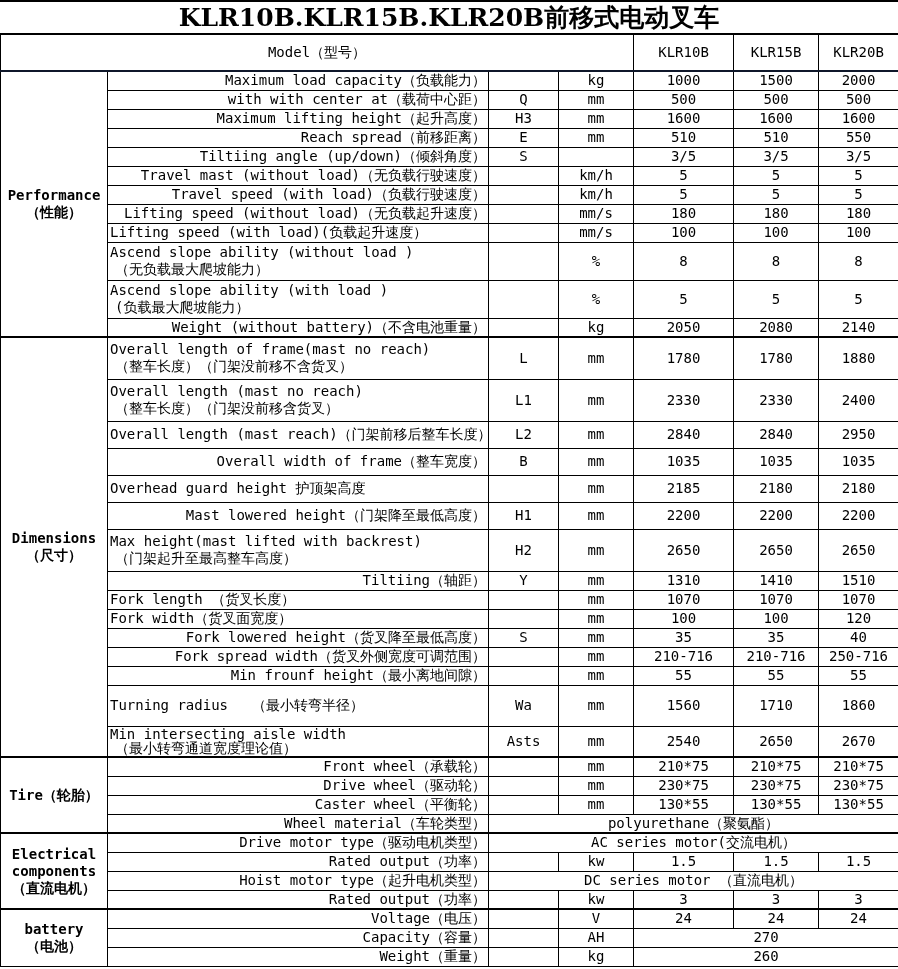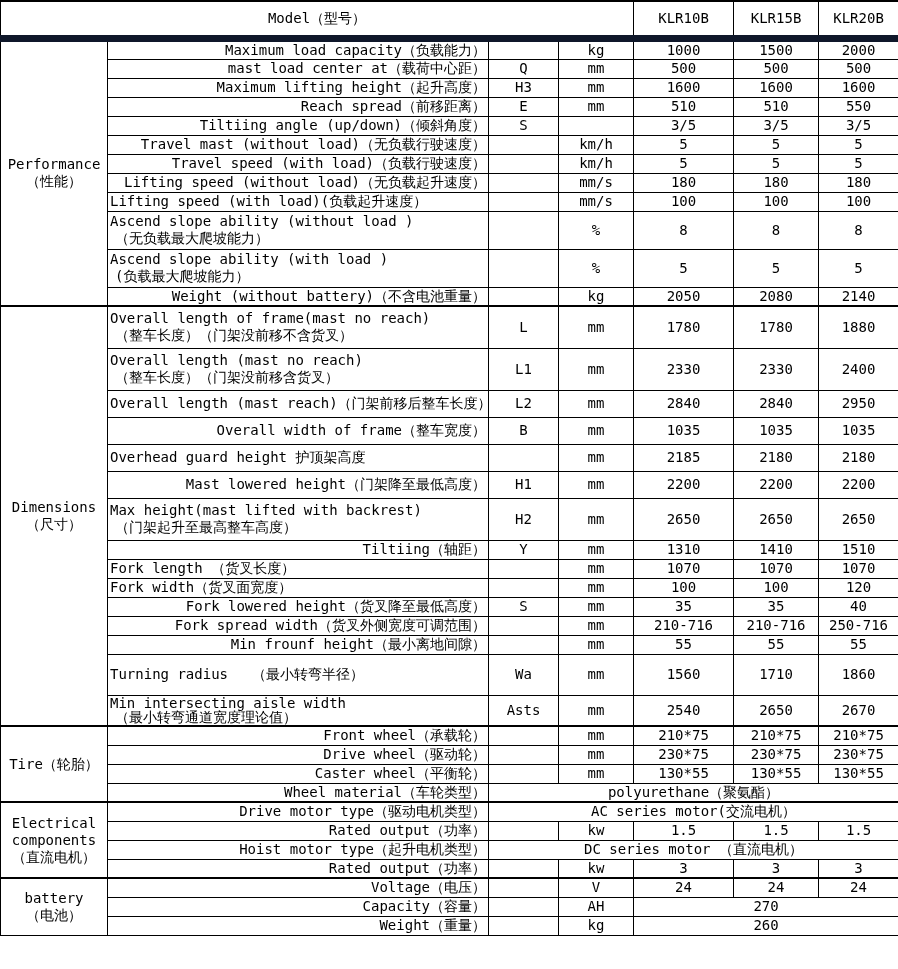--- a/index.html
+++ b/index.html
@@ -11,48 +11,49 @@
            text-align:center; font-family:"DejaVu Serif","Liberation Serif",serif;
            font-weight:bold; font-size:25px; line-height:31px; height:33px;
            letter-spacing:0px; }
 
   table.spec { border-collapse:collapse; table-layout:fixed; width:898px;
                border:1px solid #000; }
   th, td { border:1px solid #000; padding:0 2px; font-weight:normal;
            font-size:14px; line-height:17px; overflow:hidden; white-space:nowrap; }
 
   thead tr { height:37px; }
-  thead th { border-top:2px solid #000; border-bottom:7px solid #0f172a;
+  thead th { border-top:2px solid #000; border-bottom:2px solid #0f172a;
              text-align:center; }
 
   tbody tr { height:19px; }
   tr.twoline { height:38px; }
   tr.section-start td { border-top:2px solid #000; }
 
   
   tbody tr:nth-child(15), tbody tr:nth-child(16),
   tbody tr:nth-child(17), tbody tr:nth-child(18) { height:27px; }
   tbody tr:nth-child(13), tbody tr:nth-child(14),
   tbody tr:nth-child(19) { height:42px; }
   tbody tr:nth-child(26) { height:41px; }
   tbody tr:nth-child(27) { height:31px;margin-top:32px; }
   tbody tr:nth-child(27) td { line-height:14px; }
 
-  td.cat { text-align:center; font-weight:normal; }
+  td.cat { text-align:center; font-weight:bold; }
   td.item { text-align:left; }
   td.sym, td.unit, td.val, td.spanval { text-align:center; }
 
   .split-wrap { display:flex; justify-content:flex-end; align-items:center; }
   .line2 { padding-left:5px; }
   .gapcn { margin-left:24px; }
 </style>
 </head>
 <body>
 
 <div class="page">
+  <div class="title">KLR10B.KLR15B.KLR20B前移式电动叉车</div>
 
   <table class="spec">
     <colgroup>
       <col style="width:107px">
         <col style="width:381px">
         <col style="width:70px">
       <col style="width:75px">
         <col style="width:100px">
         <col style="width:85px">
       <col style="width:80px">
@@ -79,21 +80,21 @@
           </td>
           <td class="sym"></td>
           <td class="unit">kg</td>
           <td class="val">1000</td>
           <td class="val">1500</td>
           <td class="val">2000</td>
         </tr>
         <tr>
           <td class="item">
             <div class="split-wrap">
-              <span class="en">mast load center at</span>
+              <span class="en">with with center at</span>
               <span class="cn">（载荷中心距）</span>
             </div>
           </td>
           <td class="sym">Q</td>
           <td class="unit">mm</td>
           <td class="val">500</td>
           <td class="val">500</td>
           <td class="val">500</td>
         </tr>
         <tr>

